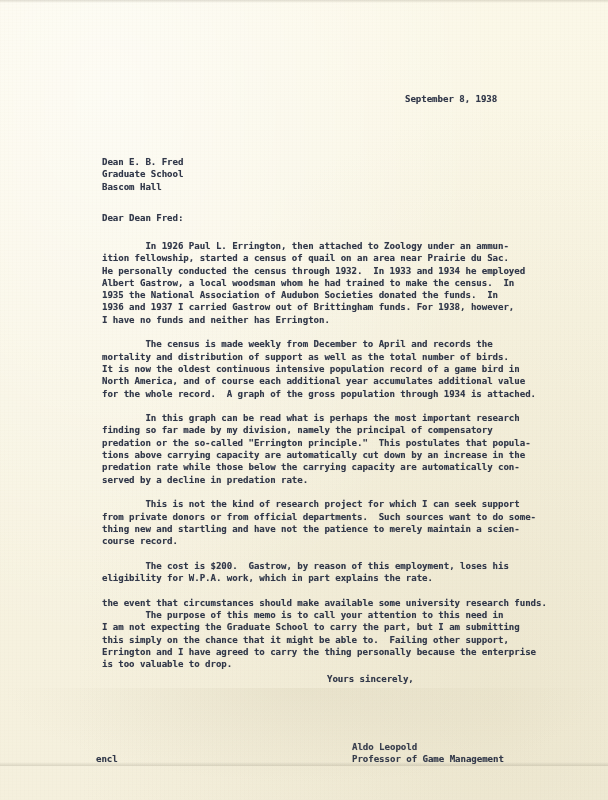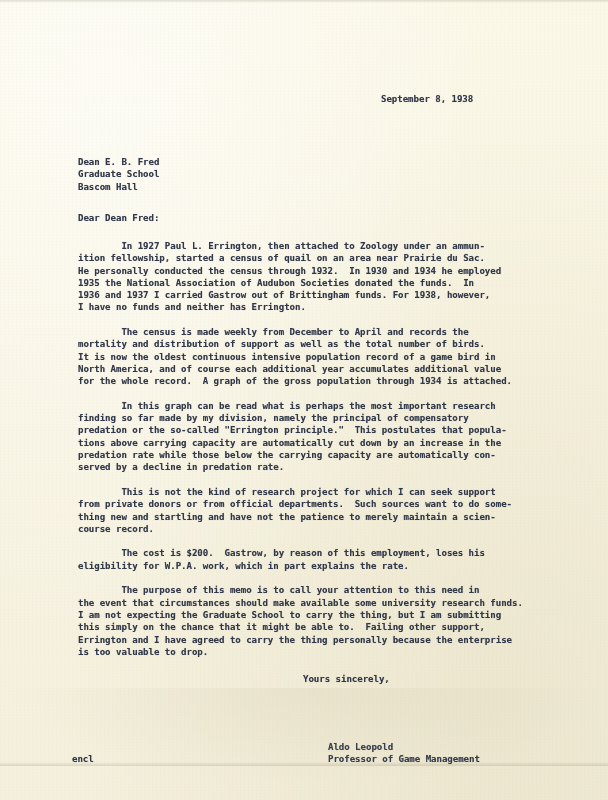--- a/index.html
+++ b/index.html
@@ -61,20 +61,21 @@
 
   .ink {
     color: #303749;
     font-family: "DejaVu Sans Mono", monospace;
     font-size: 9.1px;
     line-height: 12.3px;
     letter-spacing: -0.05px;
     white-space: pre;
     font-weight: 700;
     text-shadow: 0 0 0.7px rgba(48,55,73,0.40);
+    margin-left: 24px;
   }
 
   #sheet {
     position: absolute;
     left: 0; top: 0;
     width: 608px;
     height: 800px;
   }
 
   .block { position: absolute; }
@@ -107,23 +108,24 @@
       <div class="ink">Bascom Hall</div>
     </div>
 
     <div class="block" id="salutation">
       <div class="ink">Dear Dean Fred:</div>
     </div>
 
     <div class="block" id="body">
 
       <div class="para">
-        <div class="ink">        In 1927 Paul L. Errington, then attached to Zoology under an ammun-</div>
+        <div class="ink">        In 1926 Paul L. Errington, then attached to Zoology under an ammun-</div>
         <div class="ink">ition fellowship, started a census of quail on an area near Prairie du Sac.</div>
-        <div class="ink">He personally conducted the census through 1932.  In 1930 and 1934 he employed</div>
+        <div class="ink">He personally conducted the census through 1932.  In 1933 and 1934 he employed</div>
+        <div class="ink">Albert Gastrow, a local woodsman whom he had trained to make the census.  In</div>
         <div class="ink">1935 the National Association of Audubon Societies donated the funds.  In</div>
         <div class="ink">1936 and 1937 I carried Gastrow out of Brittingham funds. For 1938, however,</div>
         <div class="ink">I have no funds and neither has Errington.</div>
       </div>
 
       <div class="para">
         <div class="ink">        The census is made weekly from December to April and records the</div>
         <div class="ink">mortality and distribution of support as well as the total number of birds.</div>
         <div class="ink">It is now the oldest continuous intensive population record of a game bird in</div>
         <div class="ink">North America, and of course each additional year accumulates additional value</div>
@@ -145,23 +147,23 @@
         <div class="ink">thing new and startling and have not the patience to merely maintain a scien-</div>
         <div class="ink">course record.</div>
       </div>
 
       <div class="para">
         <div class="ink">        The cost is $200.  Gastrow, by reason of this employment, loses his</div>
         <div class="ink">eligibility for W.P.A. work, which in part explains the rate.</div>
       </div>
 
       <div class="para">
+        <div class="ink">the event that circumstances should make available some university research funds.</div>
         <div class="ink">        The purpose of this memo is to call your attention to this need in</div>
-        <div class="ink">the event that circumstances should make available some university research funds.</div>
-        <div class="ink">I am not expecting the Graduate School to carry the thing, but I am submitting</div>
+        <div class="ink">I am not expecting the Graduate School to carry the part, but I am submitting</div>
         <div class="ink">this simply on the chance that it might be able to.  Failing other support,</div>
         <div class="ink">Errington and I have agreed to carry the thing personally because the enterprise</div>
         <div class="ink">is too valuable to drop.</div>
       </div>
 
     </div>
 
     <div class="block" id="closing">
       <div class="ink">Yours sincerely,</div>
     </div>

